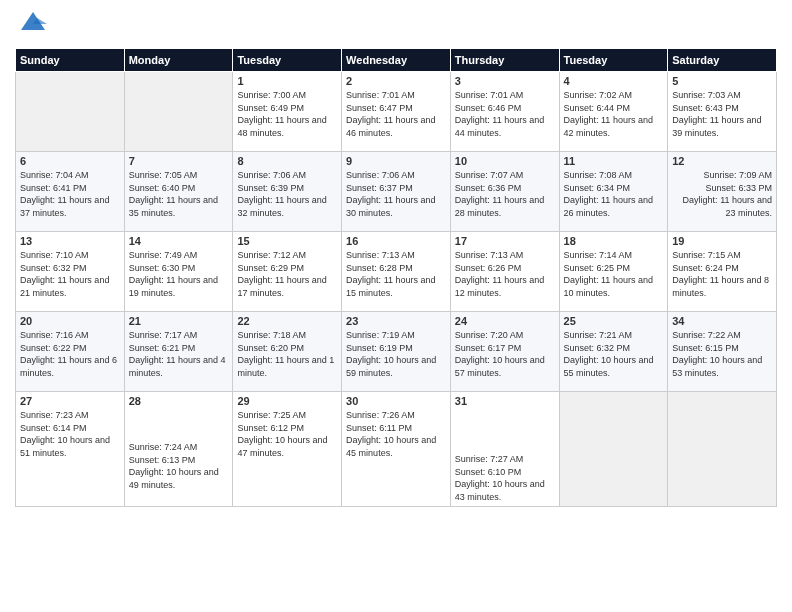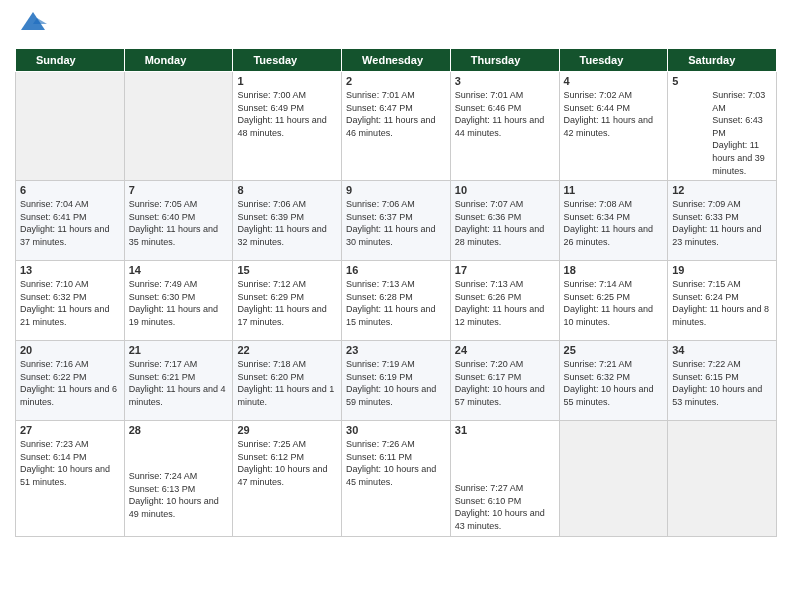--- a/index.html
+++ b/index.html
@@ -42,25 +42,25 @@
     .location {
       font-size: 14px;
       color: #555;
     }
     table {
       width: 100%;
       border-collapse: collapse;
       table-layout: fixed;
     }
     thead tr th {
-      background: #14532d;
+      background: #0f172a;
       color: #fff;
       font-size: 11px;
       font-weight: bold;
-      padding: 5px 20px;
+      padding: 5px 4px;
       text-align: left;
       border: 1px solid #fff;
     }
     tbody tr td {
       border: 1px solid #ccc;
       vertical-align: top;
       padding: 3px 4px;
       font-size: 9.5px;
       color: #333;
       height: 80px;
@@ -145,21 +145,21 @@
 Daylight: 11 hours and 44 minutes.</div>
           </td>
           <td>
             <span class="day-num">4</span>
             <div class="day-info" style="white-space: pre-line;">Sunrise: 7:02 AM
 Sunset: 6:44 PM
 Daylight: 11 hours and 42 minutes.</div>
           </td>
           <td>
             <span class="day-num">5</span>
-            <div class="day-info" style="white-space: pre-line; margin-left: 40px;">Sunrise: 7:03 AM
+            <div class="day-info" style="white-space: pre-line;">Sunrise: 7:03 AM
 Sunset: 6:43 PM
 Daylight: 11 hours and 39 minutes.</div>
           </td>
         </tr>
         <tr>
           <td>
             <span class="day-num">6</span>
             <div class="day-info" style="white-space: pre-line;">Sunrise: 7:04 AM
 Sunset: 6:41 PM
 Daylight: 11 hours and 37 minutes.</div>
@@ -189,21 +189,21 @@
 Daylight: 11 hours and 28 minutes.</div>
           </td>
           <td>
             <span class="day-num">11</span>
             <div class="day-info" style="white-space: pre-line;">Sunrise: 7:08 AM
 Sunset: 6:34 PM
 Daylight: 11 hours and 26 minutes.</div>
           </td>
           <td>
             <span class="day-num">12</span>
-            <div class="day-info" style="white-space: pre-line;">Sunrise: 7:09 AM
+            <div class="day-info" style="white-space: pre-line; text-align: right;">Sunrise: 7:09 AM
 Sunset: 6:33 PM
 Daylight: 11 hours and 23 minutes.</div>
           </td>
         </tr>
         <tr>
           <td>
             <span class="day-num">13</span>
             <div class="day-info" style="white-space: pre-line;">Sunrise: 7:10 AM
 Sunset: 6:32 PM
 Daylight: 11 hours and 21 minutes.</div>

